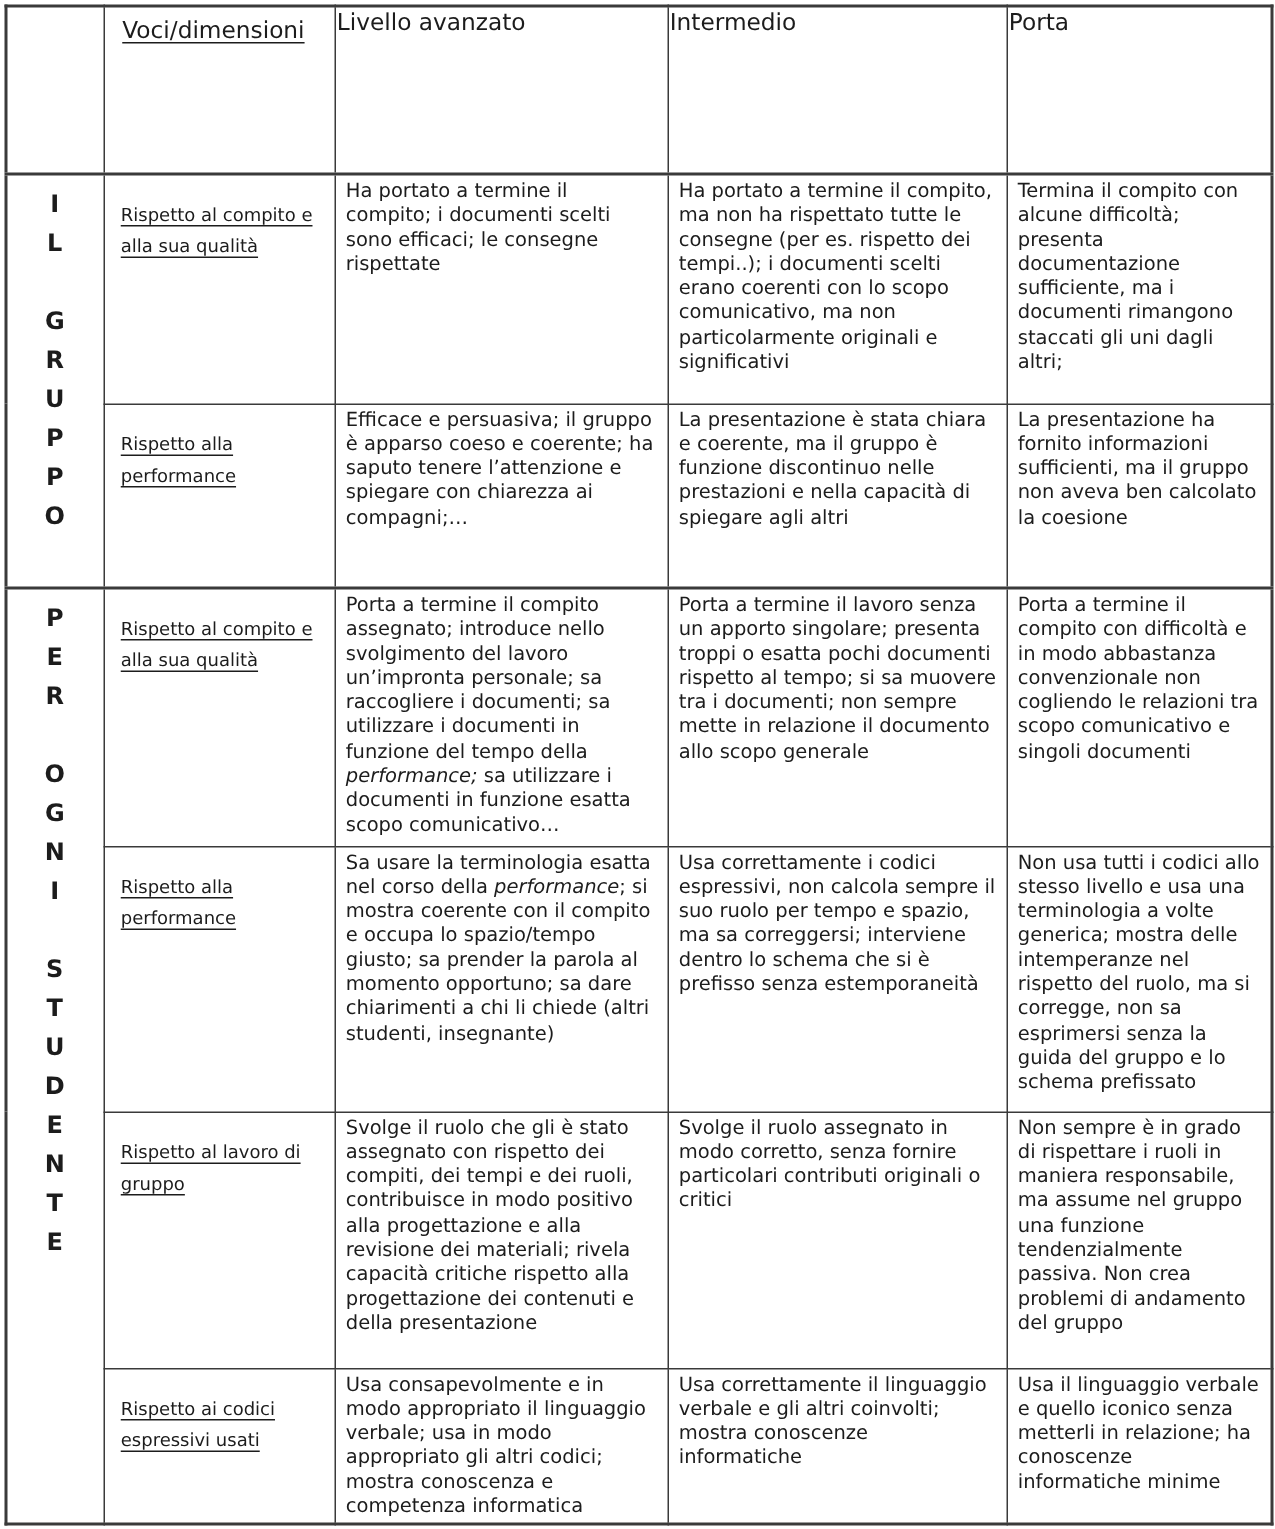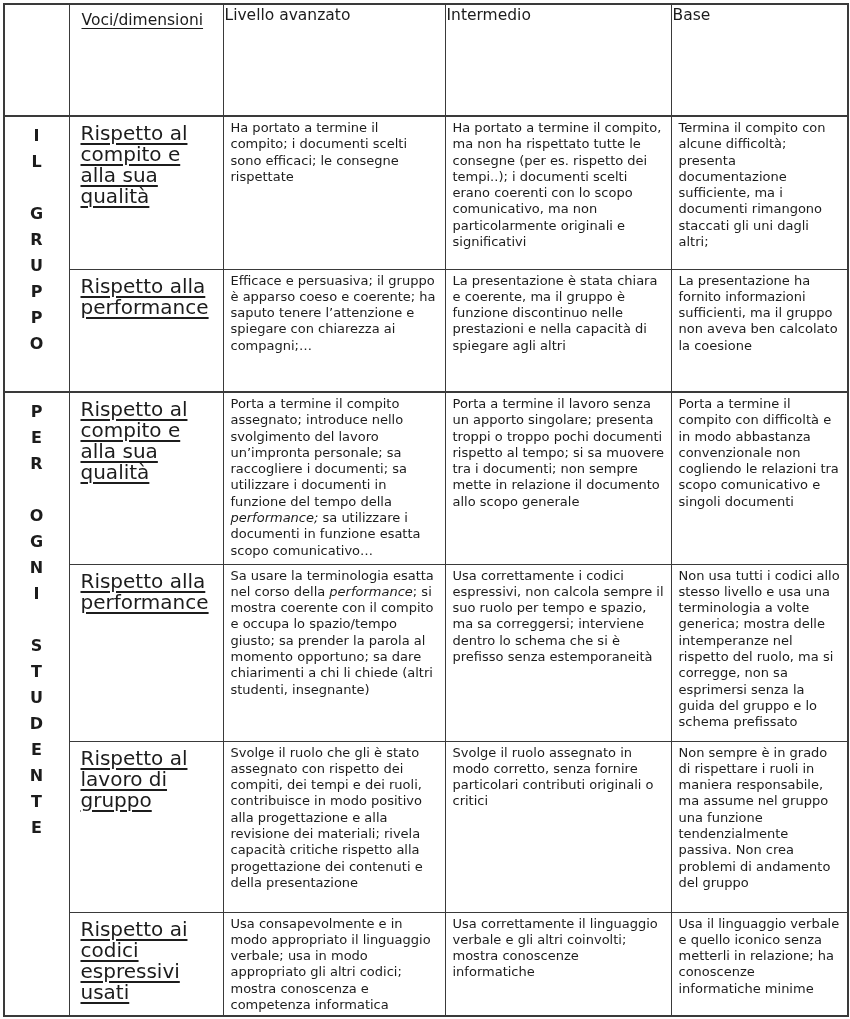--- a/index.html
+++ b/index.html
@@ -41,22 +41,22 @@
     text-align:center;
     font-weight:bold;
     font-size:16px;
     line-height:26px;
     padding-top:6px;
     white-space:pre-line;
     letter-spacing:.5px;
   }
   
   td.voce{
-    padding:6px 6px 0 11px;
-    font-size:20px;
+    padding:16px 6px 0 11px;
+    font-size:12px;
     line-height:21px;
     margin-left:32px;
   }
   td.voce span{text-decoration:underline;text-underline-offset:3px;}
   
   td.cell{
     padding:3px 6px 2px 7px;
     font-size:13px;
     line-height:16.3px;
   }
@@ -83,21 +83,21 @@
     </colgroup>
 
     <tbody>
         <tr class="header-row">
       <td class="corner"></td>
       <td class="voci-header">
         <span>Voci/dimensioni</span>
       </td>
       <td class="level-header">Livello avanzato</td>
       <td class="level-header">Intermedio</td>
-      <td class="level-header">Base</td>
+      <td class="level-header">Porta</td>
     </tr>
 
     <tr class="r1 section-start">
       <td class="vlabel" rowspan="2">I
 L
 
 G
 R
 U
 P
@@ -134,21 +134,21 @@
 U
 D
 E
 N
 T
 E</td>
       <td class="voce">
         <span>Rispetto al compito e alla sua qualità</span>
       </td>
       <td class="cell"><span>Porta a termine il compito assegnato; introduce nello svolgimento del lavoro un’impronta personale; sa raccogliere i documenti; sa utilizzare i  documenti in funzione del tempo della </span><span class="it">performance;</span><span> sa utilizzare i documenti in funzione esatta scopo comunicativo…</span></td>
-      <td class="cell">Porta a termine il lavoro senza un apporto singolare; presenta troppi o troppo pochi documenti rispetto al tempo; si sa muovere tra i documenti; non sempre mette in relazione il documento allo scopo generale</td>
+      <td class="cell">Porta a termine il lavoro senza un apporto singolare; presenta troppi o esatta pochi documenti rispetto al tempo; si sa muovere tra i documenti; non sempre mette in relazione il documento allo scopo generale</td>
       <td class="cell">Porta a termine il compito con difficoltà e in modo abbastanza convenzionale non cogliendo le relazioni tra scopo comunicativo e singoli documenti</td>
     </tr>
     <tr class="r4">
       <td class="voce">
         <span>Rispetto alla performance</span>
       </td>
       <td class="cell"><span>Sa usare la terminologia esatta nel corso della </span><span class="it">performance</span><span>; si mostra coerente con il compito e occupa lo spazio/tempo giusto; sa prender la parola al momento opportuno; sa dare chiarimenti a chi li chiede (altri studenti, insegnante)</span></td>
       <td class="cell">Usa correttamente i codici espressivi, non calcola sempre il suo ruolo per tempo e spazio, ma sa correggersi; interviene dentro lo schema che si è prefisso senza estemporaneità</td>
       <td class="cell">Non usa tutti i codici allo stesso livello e usa una terminologia a volte generica; mostra delle intemperanze nel rispetto del ruolo, ma si corregge, non sa esprimersi senza la guida del gruppo e lo schema prefissato</td>
     </tr>

